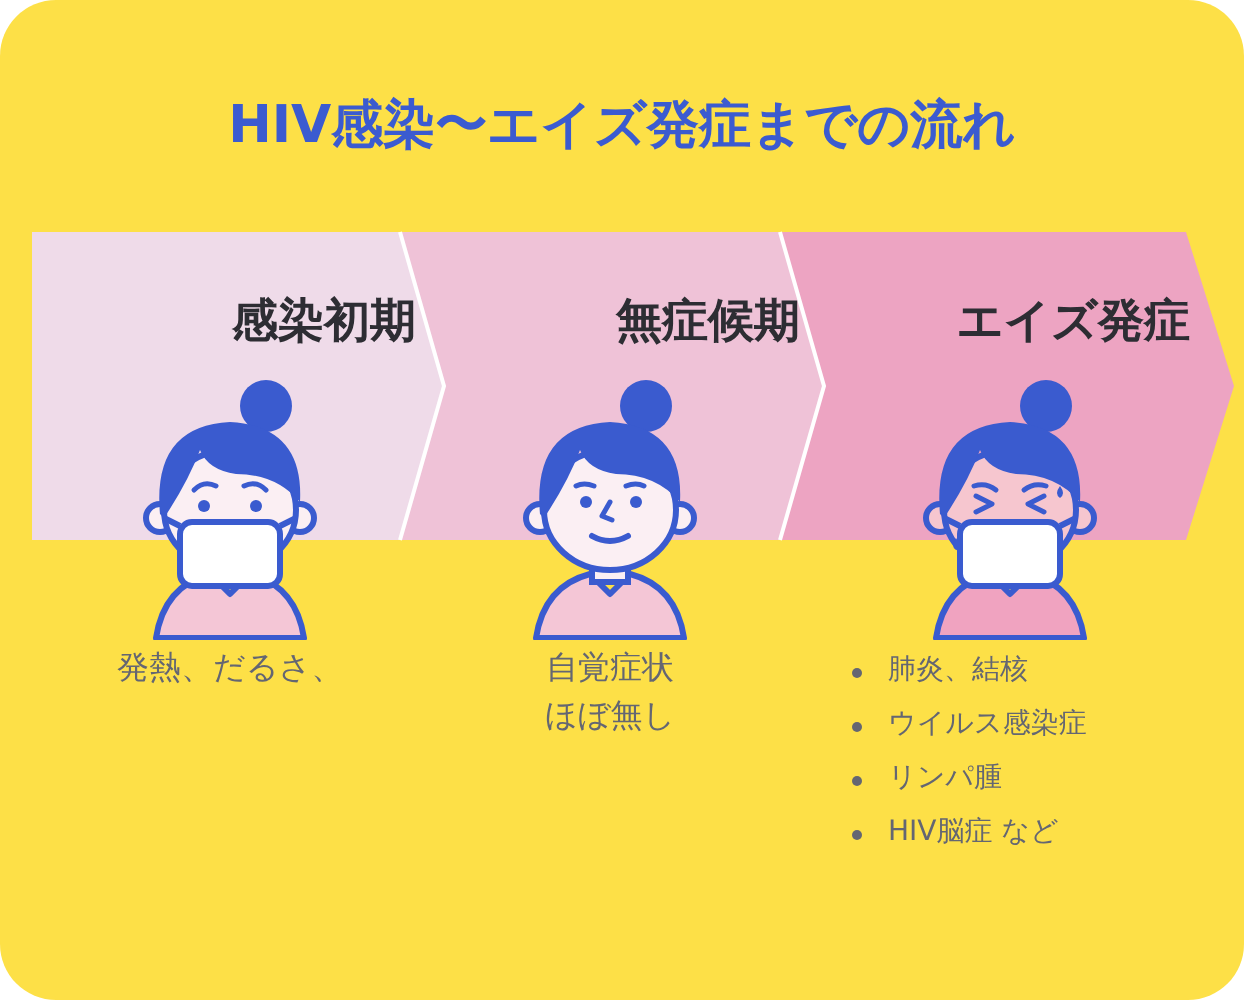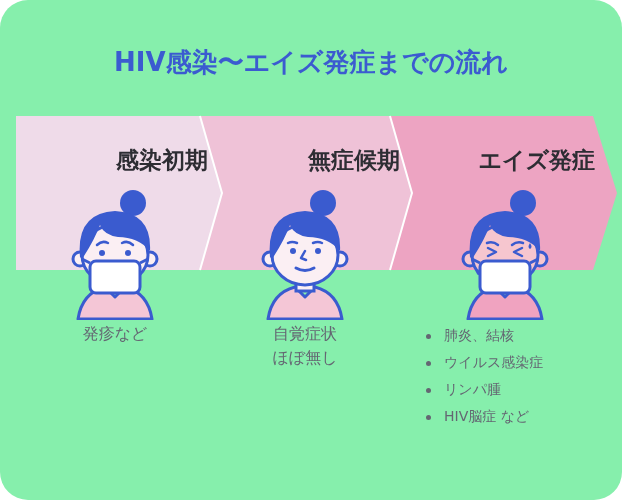--- a/index.html
+++ b/index.html
@@ -1,18 +1,18 @@
 <!DOCTYPE html>
 <html><head>
 <meta charset="utf-8">
 <style>
   html, body { margin: 0; padding: 0; }
   body { width: 622px; height: 500px; background: #ffffff; position: relative; overflow: hidden;
          font-family: "DejaVu Sans", "Liberation Sans", sans-serif; }
-  .card { position: absolute; left: 0; top: 0; width: 622px; height: 500px; background: #86efac;
+  .card { position: absolute; left: 0; top: 0; width: 622px; height: 500px; background: #fde047;
           border-radius: 28px; }
   .title { position: absolute; left: 0; width: 622px; top: 45px; text-align: center;
            color: #3b5bd0; font-size: 26px; font-weight: bold; letter-spacing: 0px; }
   .arrows { position: absolute; left: 0; top: 0; width: 622px; height: 500px; }
   .stage-label { position: absolute; top: 145px; width: 190px; text-align: right;
                  color: #2d2d33; font-size: 23px; font-weight: bold; }
   .person { position: absolute; top: 185px; width: 110px; height: 135px; }
   .desc { position: absolute; top: 322px; text-align: center; color: #646672; font-size: 16px; line-height: 24px; }
   .desc div { white-space: nowrap; }
   .list { position: absolute; left: 424px; top: 322px; color: #646672; font-size: 14px; line-height: 27px; margin: 0; padding: 0; list-style: none; }
@@ -81,21 +81,21 @@
     <path d="M62,60 Q67,56 73,58" fill="none" stroke="#3a5bcf" stroke-width="2.5" stroke-linecap="round"></path>
     <path d="M38,63 L46,67 L38,71" fill="none" stroke="#3a5bcf" stroke-width="2.5" stroke-linecap="round" stroke-linejoin="round"></path>
     <path d="M72,63 L64,67 L72,71" fill="none" stroke="#3a5bcf" stroke-width="2.5" stroke-linecap="round" stroke-linejoin="round"></path>
     <path d="M80,58 Q83,62 80,64 Q77,62 80,58 Z" fill="#3a5bcf"></path>
     <path d="M28,84 Q31,88 28,90 Q25,88 28,84 Z" fill="#3a5bcf"></path>
     <path d="M30,78 L22,74 M80,78 L88,74" stroke="#3a5bcf" stroke-width="3"></path>
     <rect x="30" y="76" width="50" height="32" rx="6" fill="#ffffff" stroke="#3a5bcf" stroke-width="3"></rect>
   </svg>
 
   <div class="desc" style="left:20px; width:190px;">
-    <div>発疹など</div>
+    <div>発熱、だるさ、</div>
   </div>
   <div class="desc" style="left:210px; width:190px;">
     <div>自覚症状</div>
     <div>ほぼ無し</div>
   </div>
   <ul class="list">
     <li>肺炎、結核</li>
     <li>ウイルス感染症</li>
     <li>リンパ腫</li>
     <li>HIV脳症 など</li>

